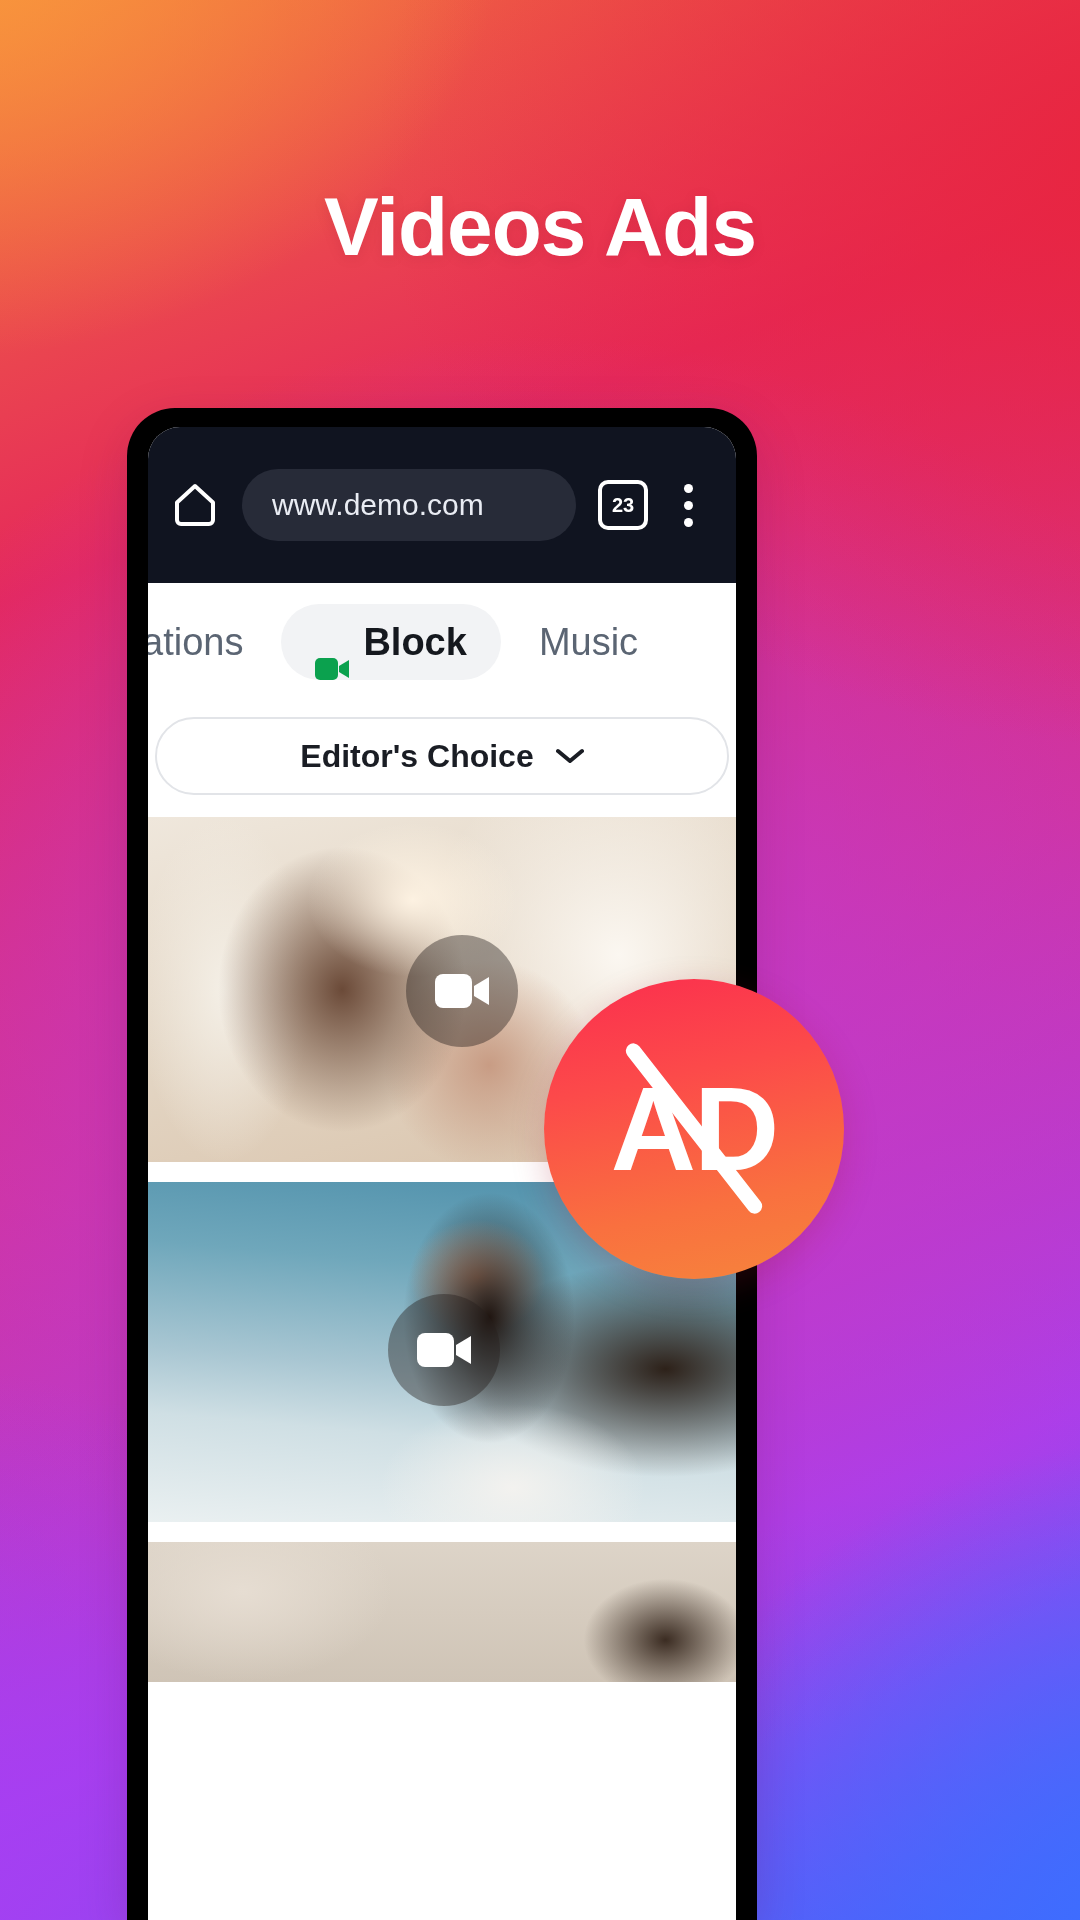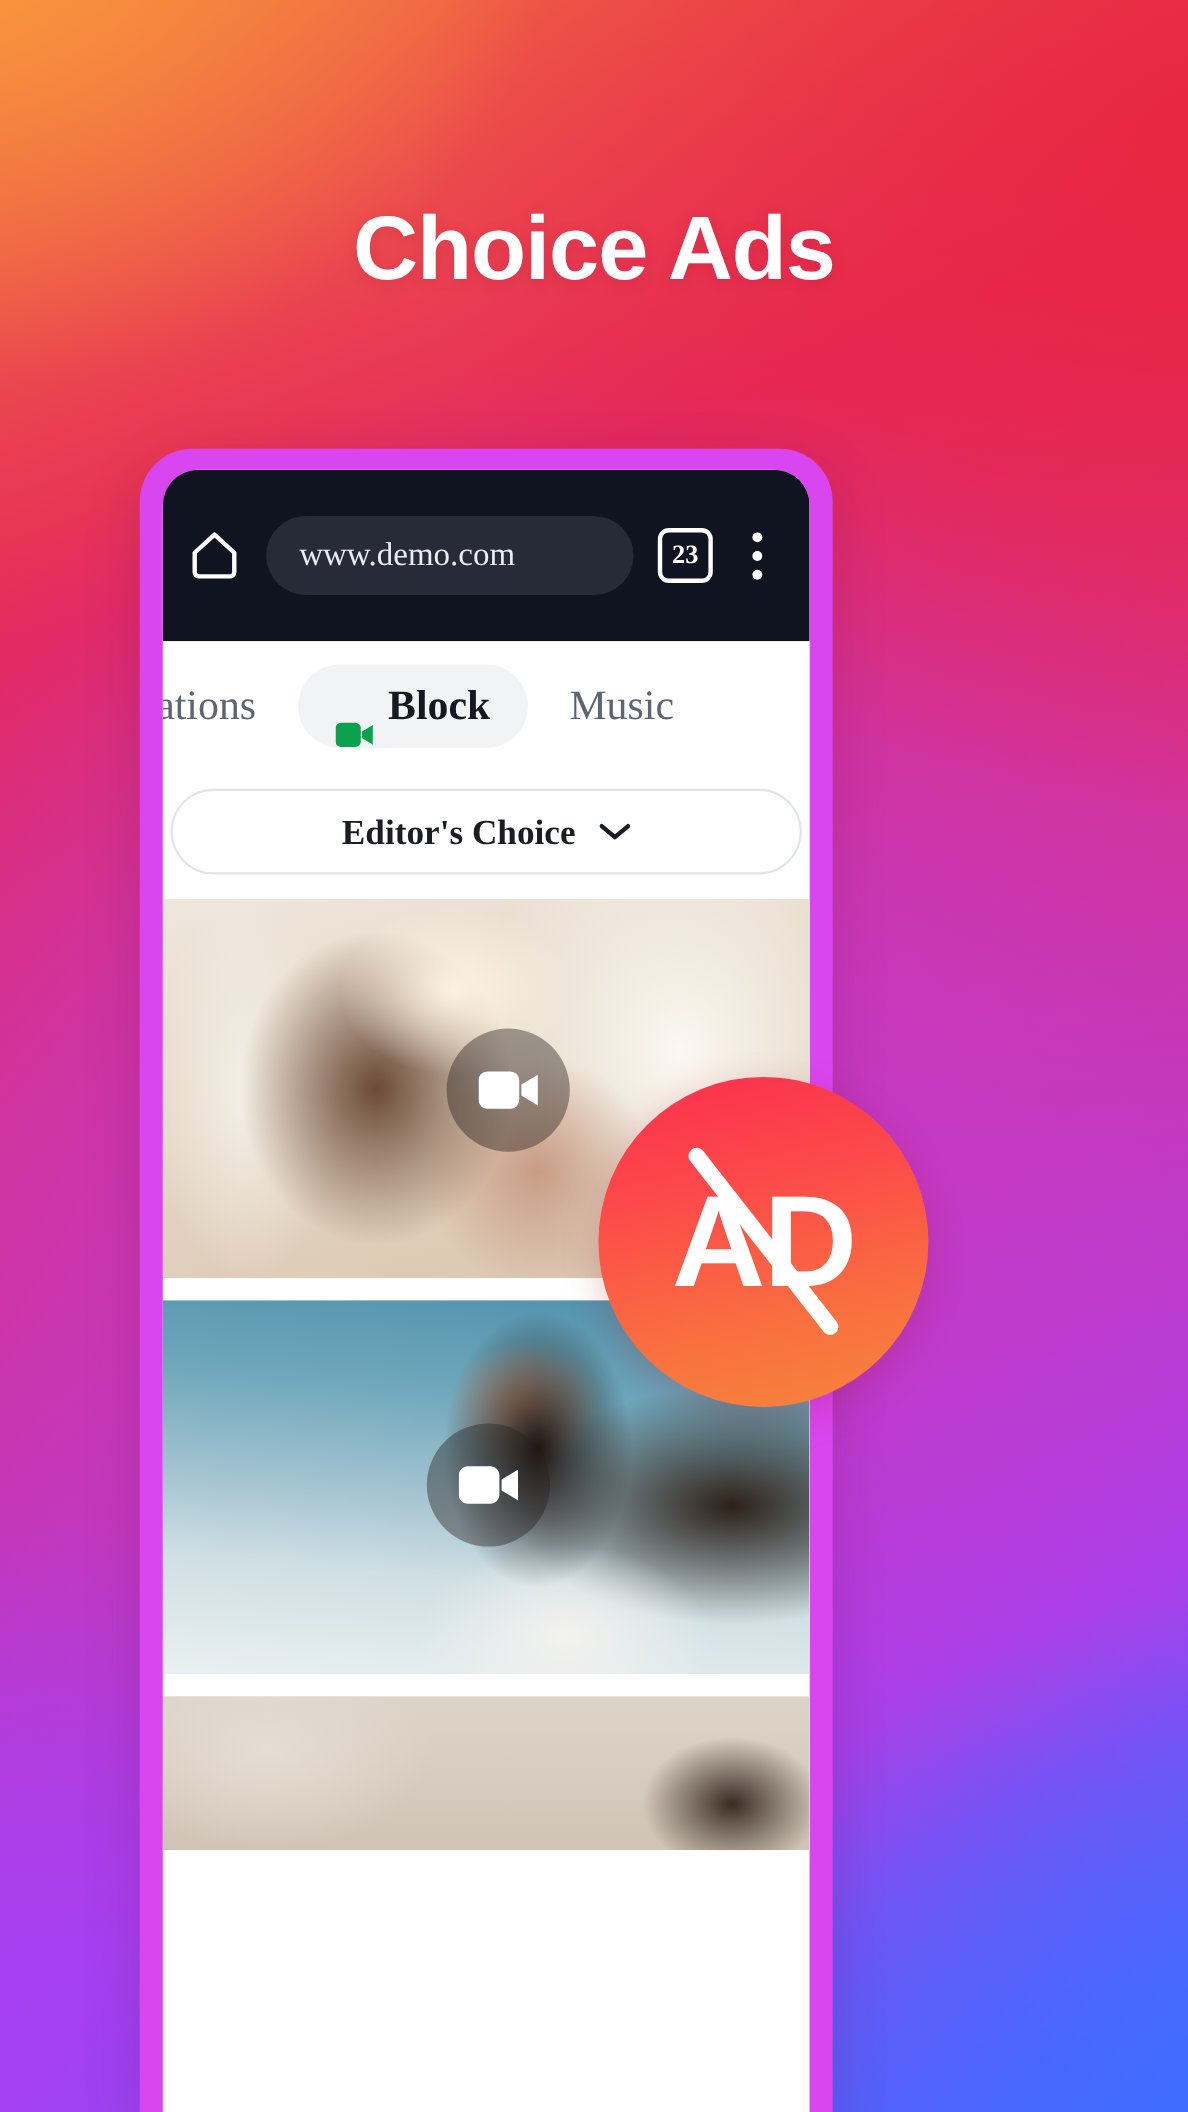--- a/index.html
+++ b/index.html
@@ -32,25 +32,24 @@
     letter-spacing:-1px;
     line-height:1.0;
     text-shadow:0 2px 14px rgba(120,0,40,.12);
   }
 
   
   #phone{
     position:absolute;
     left:127px; top:408px;
     width:630px; height:1512px;
-    background:#d946ef;
+    background:#000000;
     border-radius:48px 48px 0 0;
     box-shadow:0 16px 50px rgba(90,0,60,.18);
     overflow:hidden;
-    font-family:Liberation Serif, serif;
   }
   #screen{
     position:absolute;
     left:21px; top:19px; right:21px; bottom:0;
     background:#ffffff;
     border-radius:32px 32px 0 0;
     overflow:hidden;
   }
 
   
@@ -73,21 +72,21 @@
   #url-text{
     color:#e9ecf3; font-size:30px;
     white-space:nowrap; overflow:hidden; text-overflow:ellipsis;
   }
   #tab-count{
     flex:0 0 auto;
     width:50px;height:50px;
     border:4px solid #ffffff;
     border-radius:10px;
     display:flex;align-items:center;justify-content:center;
-    color:#ffffff;font-size:24px;font-weight:bold;
+    color:#ffffff;font-size:20px;font-weight:bold;
   }
   #kebab{ flex:0 0 auto; width:36px; display:flex; flex-direction:column; align-items:center; gap:8px; }
   #kebab i{ display:block;width:9px;height:9px;border-radius:50%;background:#ffffff; }
 
   
   #cat-tabs{
     height:118px;
     background:#ffffff;
     display:flex; align-items:center;
     gap:0px;
@@ -204,21 +203,21 @@
     transform:rotate(52deg);
     z-index:2;
     left:44px; top:142px;
   }
 </style>
 </head>
 <body>
 
 <div id="bg"></div>
 
-<h1 id="headline">Choice Ads</h1>
+<h1 id="headline">Videos Ads</h1>
 
 <div id="phone">
   <div id="screen">
 
     <div id="browser-bar">
       <span class="home-ico">
         <svg viewBox="0 0 50 50" fill="none" xmlns="http://www.w3.org/2000/svg">
           <path d="M7 22.5 L25 6 L43 22.5 V40 a4 4 0 0 1-4 4 H11 a4 4 0 0 1-4-4 Z" stroke="#ffffff" stroke-width="4" stroke-linejoin="round" fill="none"></path>
         </svg>
       </span>

